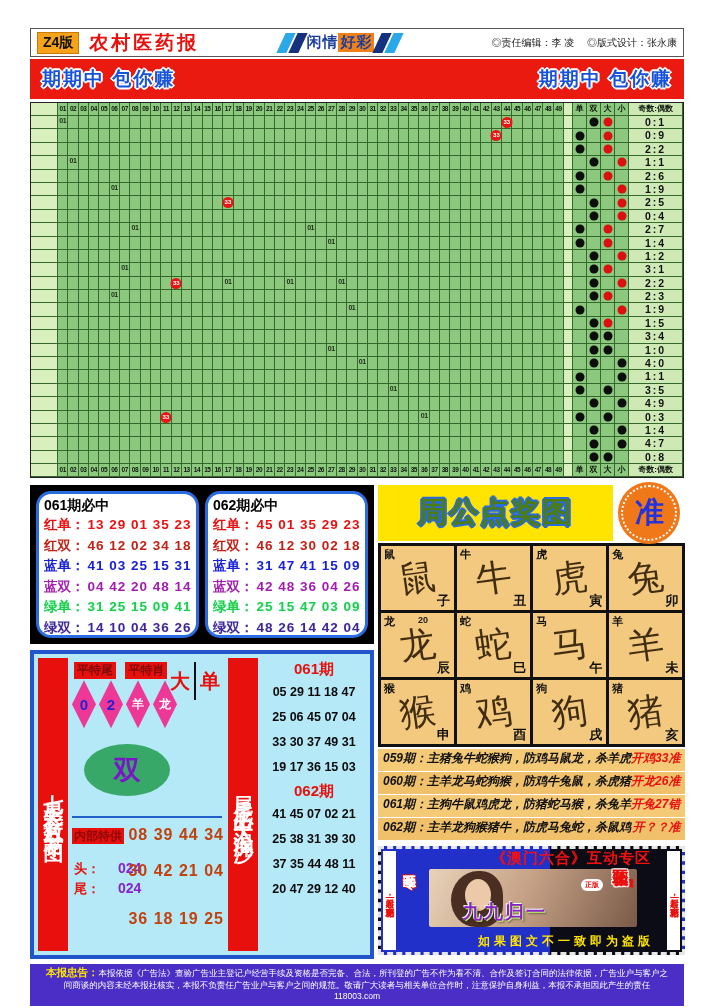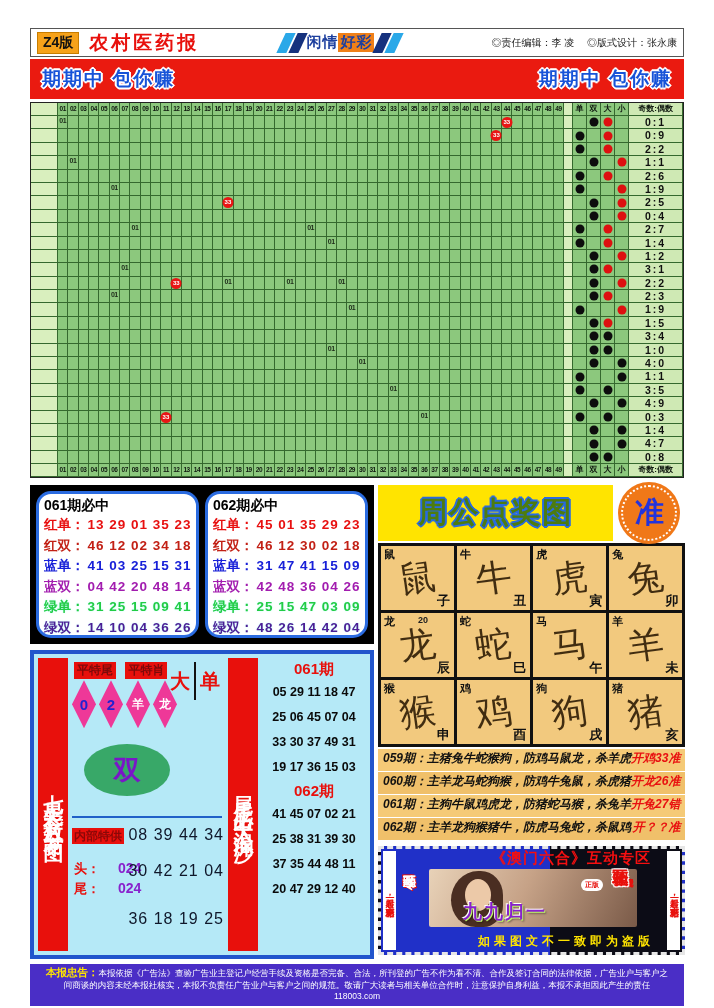--- a/index.html
+++ b/index.html
@@ -71,21 +71,21 @@
   .blob{position:absolute;right:0;top:48px;width:68px;height:110px;background:#fff;border-radius:34px 34px 5px 5px;}
   .wuxing{position:absolute;top:12px;left:0;right:0;text-align:center;color:#e8100c;font-size:12px;font-weight:900;white-space:nowrap;}
   .wuxing:before,.wuxing:after{content:"";display:inline-block;width:9px;border-top:2px solid #e8100c;vertical-align:middle;margin:0 1px;}
   .lanlv{position:absolute;bottom:16px;left:0;right:0;display:flex;align-items:center;justify-content:center;}
   .lanlv .vdiv{height:30px;}
   .gell{position:absolute;left:12px;top:86px;width:86px;height:52px;background:#38a868;border-radius:50%;display:flex;align-items:center;justify-content:center;}
   .gell span{color:#7a16c8;font-size:27px;font-weight:900;}
   .qdiv{position:absolute;left:0;right:2px;top:158px;border-top:2px solid #2060c8;}
   .neibu-line{position:absolute;top:168px;left:0;white-space:nowrap;}
   .neibu{background:#e8100c;color:#8a0808;font-weight:900;font-size:12px;padding:1px 2px;}
-  .bignum{color:#0f172a;font-weight:400;font-size:16px;letter-spacing:1px;}
+  .bignum{color:#c2410c;font-weight:700;font-size:16px;letter-spacing:1px;}
   .touwei{position:absolute;top:200px;left:2px;line-height:19px;white-space:nowrap;}
   .touwei .lbl{color:#e8100c;font-weight:900;font-size:13px;}
   .touwei .val{color:#8822cc;font-weight:900;font-size:14px;margin-left:18px;}
   .nums2{position:absolute;top:204px;right:0;}
   .nums3{position:absolute;top:252px;right:0;}
   .wnums{flex:0 0 104px;text-align:center;}
   .wperiod{color:#e8100c;font-weight:900;font-size:15px;line-height:22px;}
   .wline{color:#0a0a0a;font-weight:900;font-size:12.5px;line-height:25px;white-space:nowrap;}
 
   

